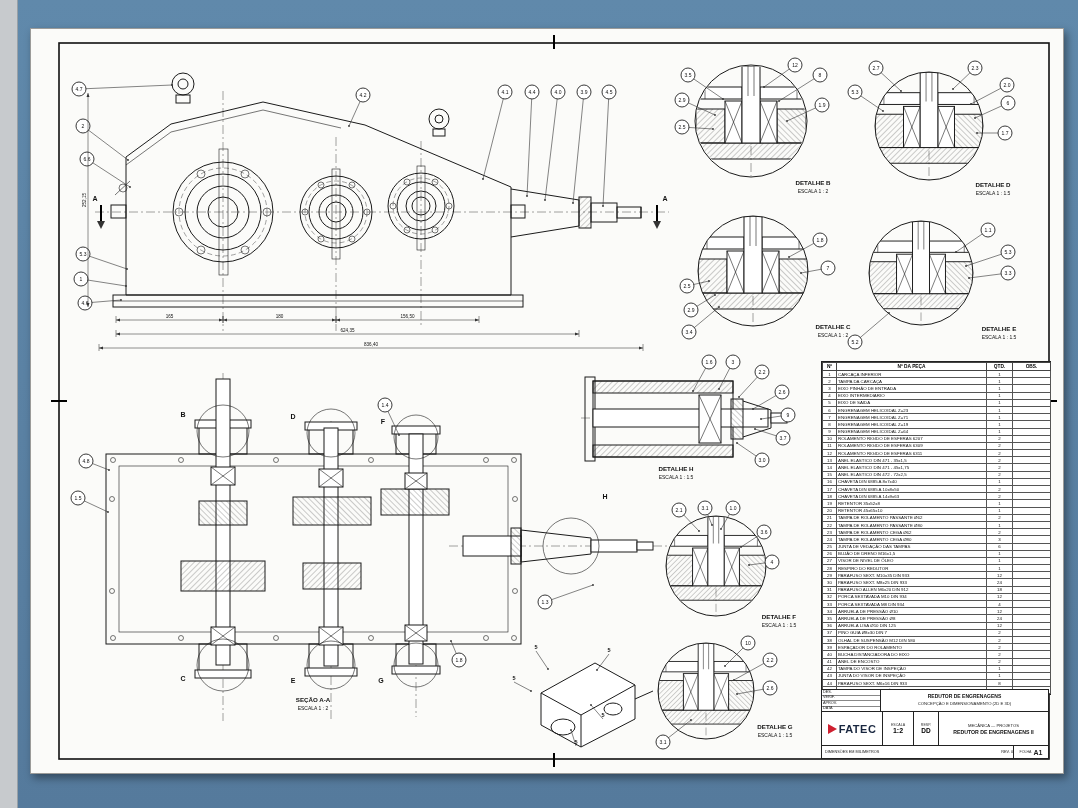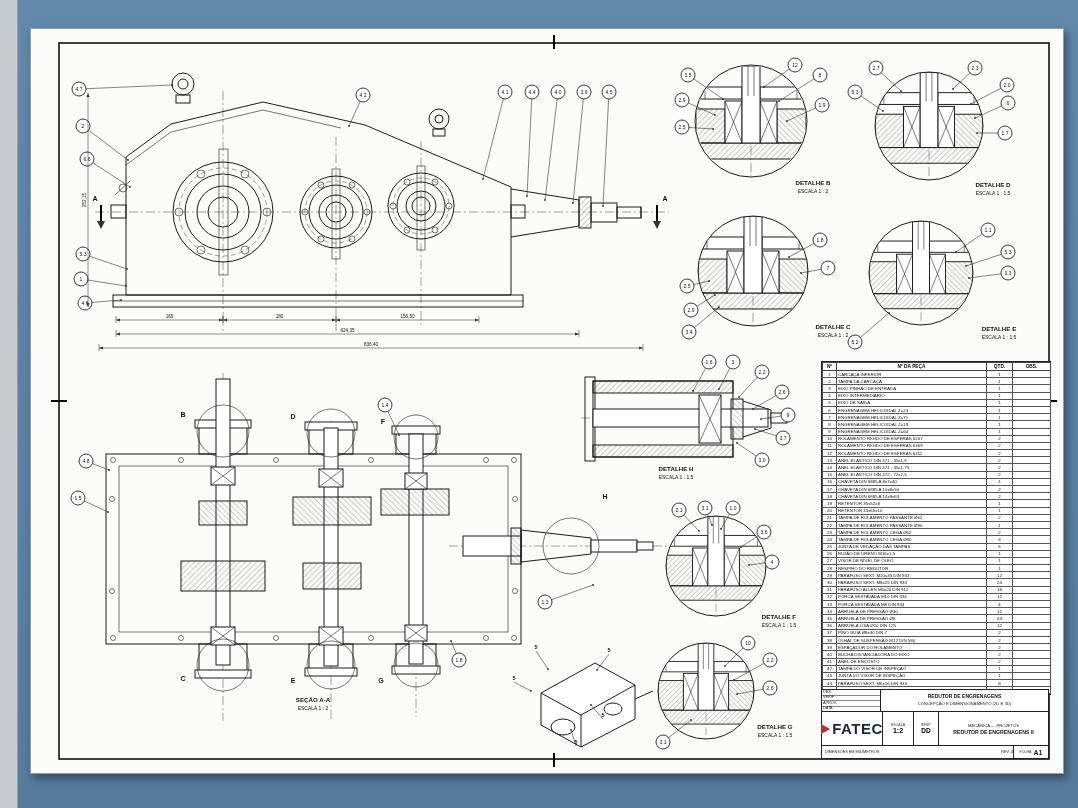--- a/index.html
+++ b/index.html
@@ -46,21 +46,21 @@
   .tb-top{display:flex;height:21px;border-bottom:1px solid #222;}
   .tb-approvals{width:58px;border-right:1px solid #222;display:flex;flex-direction:column;}
   .appr-row{flex:1;font-size:3.8px;line-height:1;border-bottom:.5px solid #888;padding:.5px 0 0 1px;color:#222;}
   .appr-row:last-child{border-bottom:none;}
   .tb-head{flex:1;text-align:center;padding-top:3px;}
   .tb-head .l1{font-size:5px;font-weight:700;color:#111;}
   .tb-head .l2{font-size:4.2px;color:#222;margin-top:1.5px;}
   .tb-mid{display:flex;flex:1;border-bottom:1px solid #222;align-items:stretch;}
   .tb-logo{width:60px;border-right:1px solid #222;display:flex;align-items:center;justify-content:center;gap:2px;}
   .logo-mark{width:0;height:0;border-left:9px solid #cf2030;border-top:5px solid transparent;border-bottom:5px solid transparent;display:inline-block;}
-  .logo-text{font-weight:800;font-size:15px;letter-spacing:.5px;color:#18263f;}
+  .logo-text{font-weight:800;font-size:11px;letter-spacing:.5px;color:#18263f;}
   .tb-cell{border-right:1px solid #222;display:flex;flex-direction:column;align-items:center;justify-content:center;}
   .tb-cap{font-size:3.6px;color:#333;}
   .tb-scale{width:30px;}
   .tb-scale b{font-size:7px;}
   .tb-resp{width:24px;}
   .tb-resp b{font-size:6.5px;}
   .tb-title{flex:1;text-align:center;display:flex;flex-direction:column;justify-content:center;}
   .tb-course{font-size:4.2px;color:#222;}
   .tb-dwg{font-size:5.2px;font-weight:700;color:#111;margin-top:1px;}
   .tb-bottom{height:12px;display:flex;align-items:center;font-size:3.8px;color:#222;}

